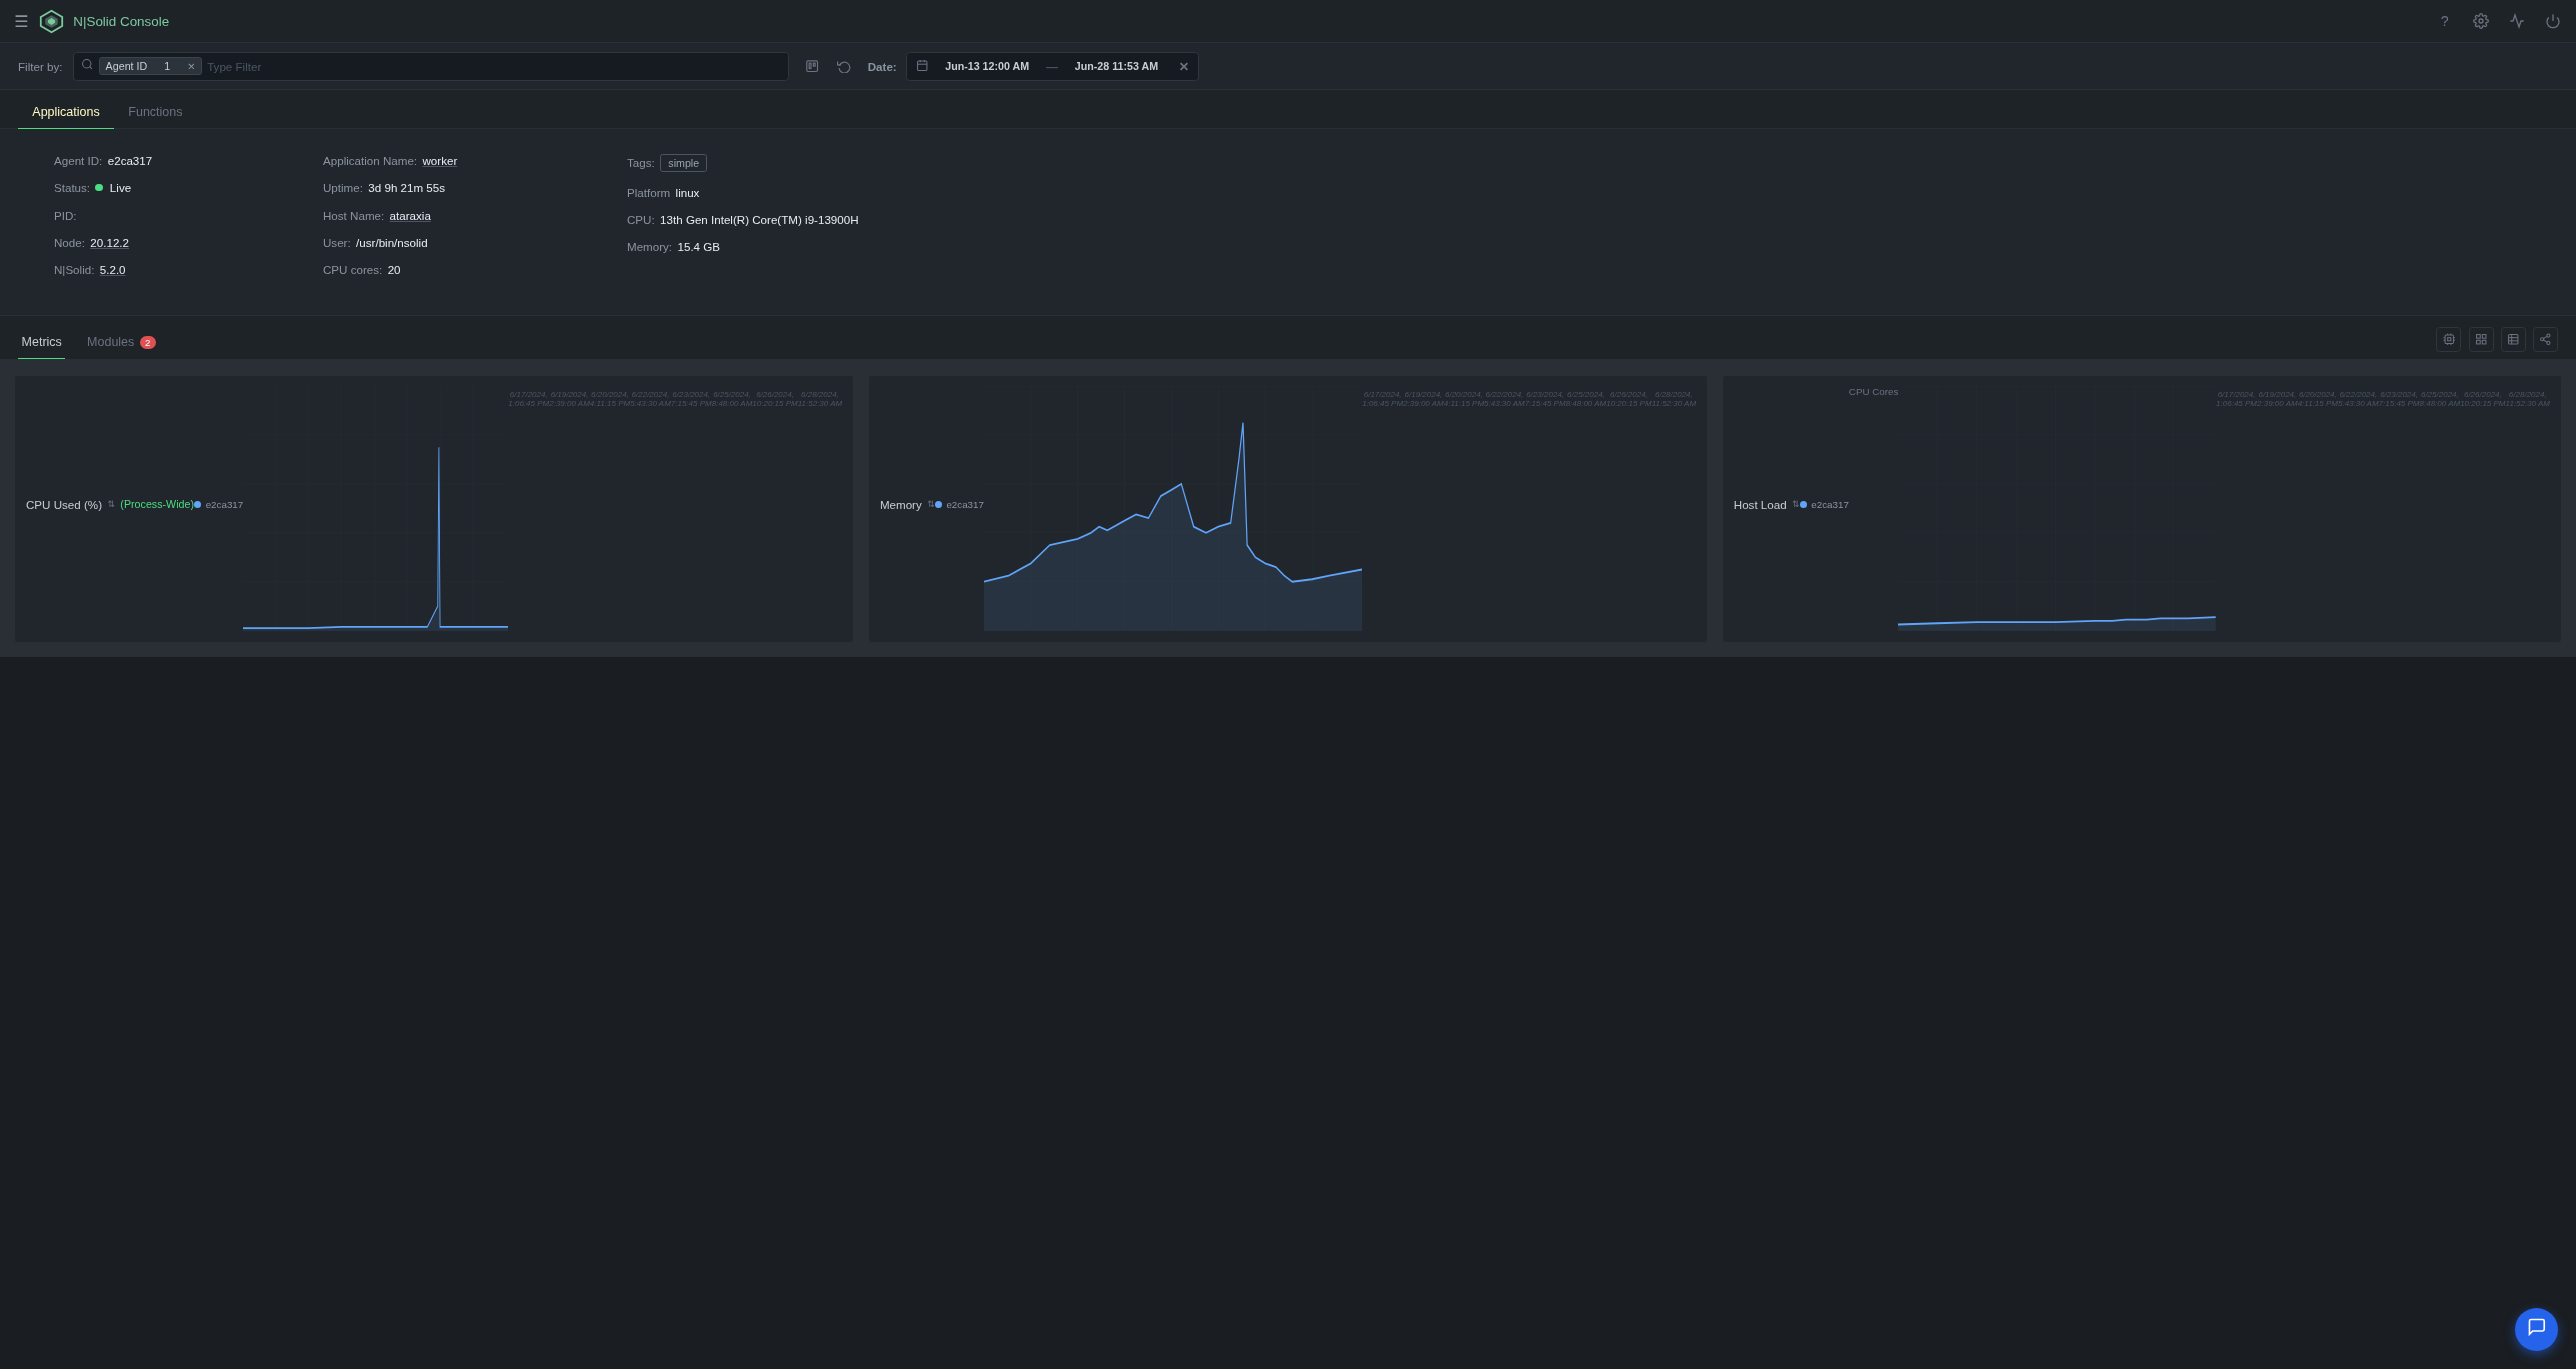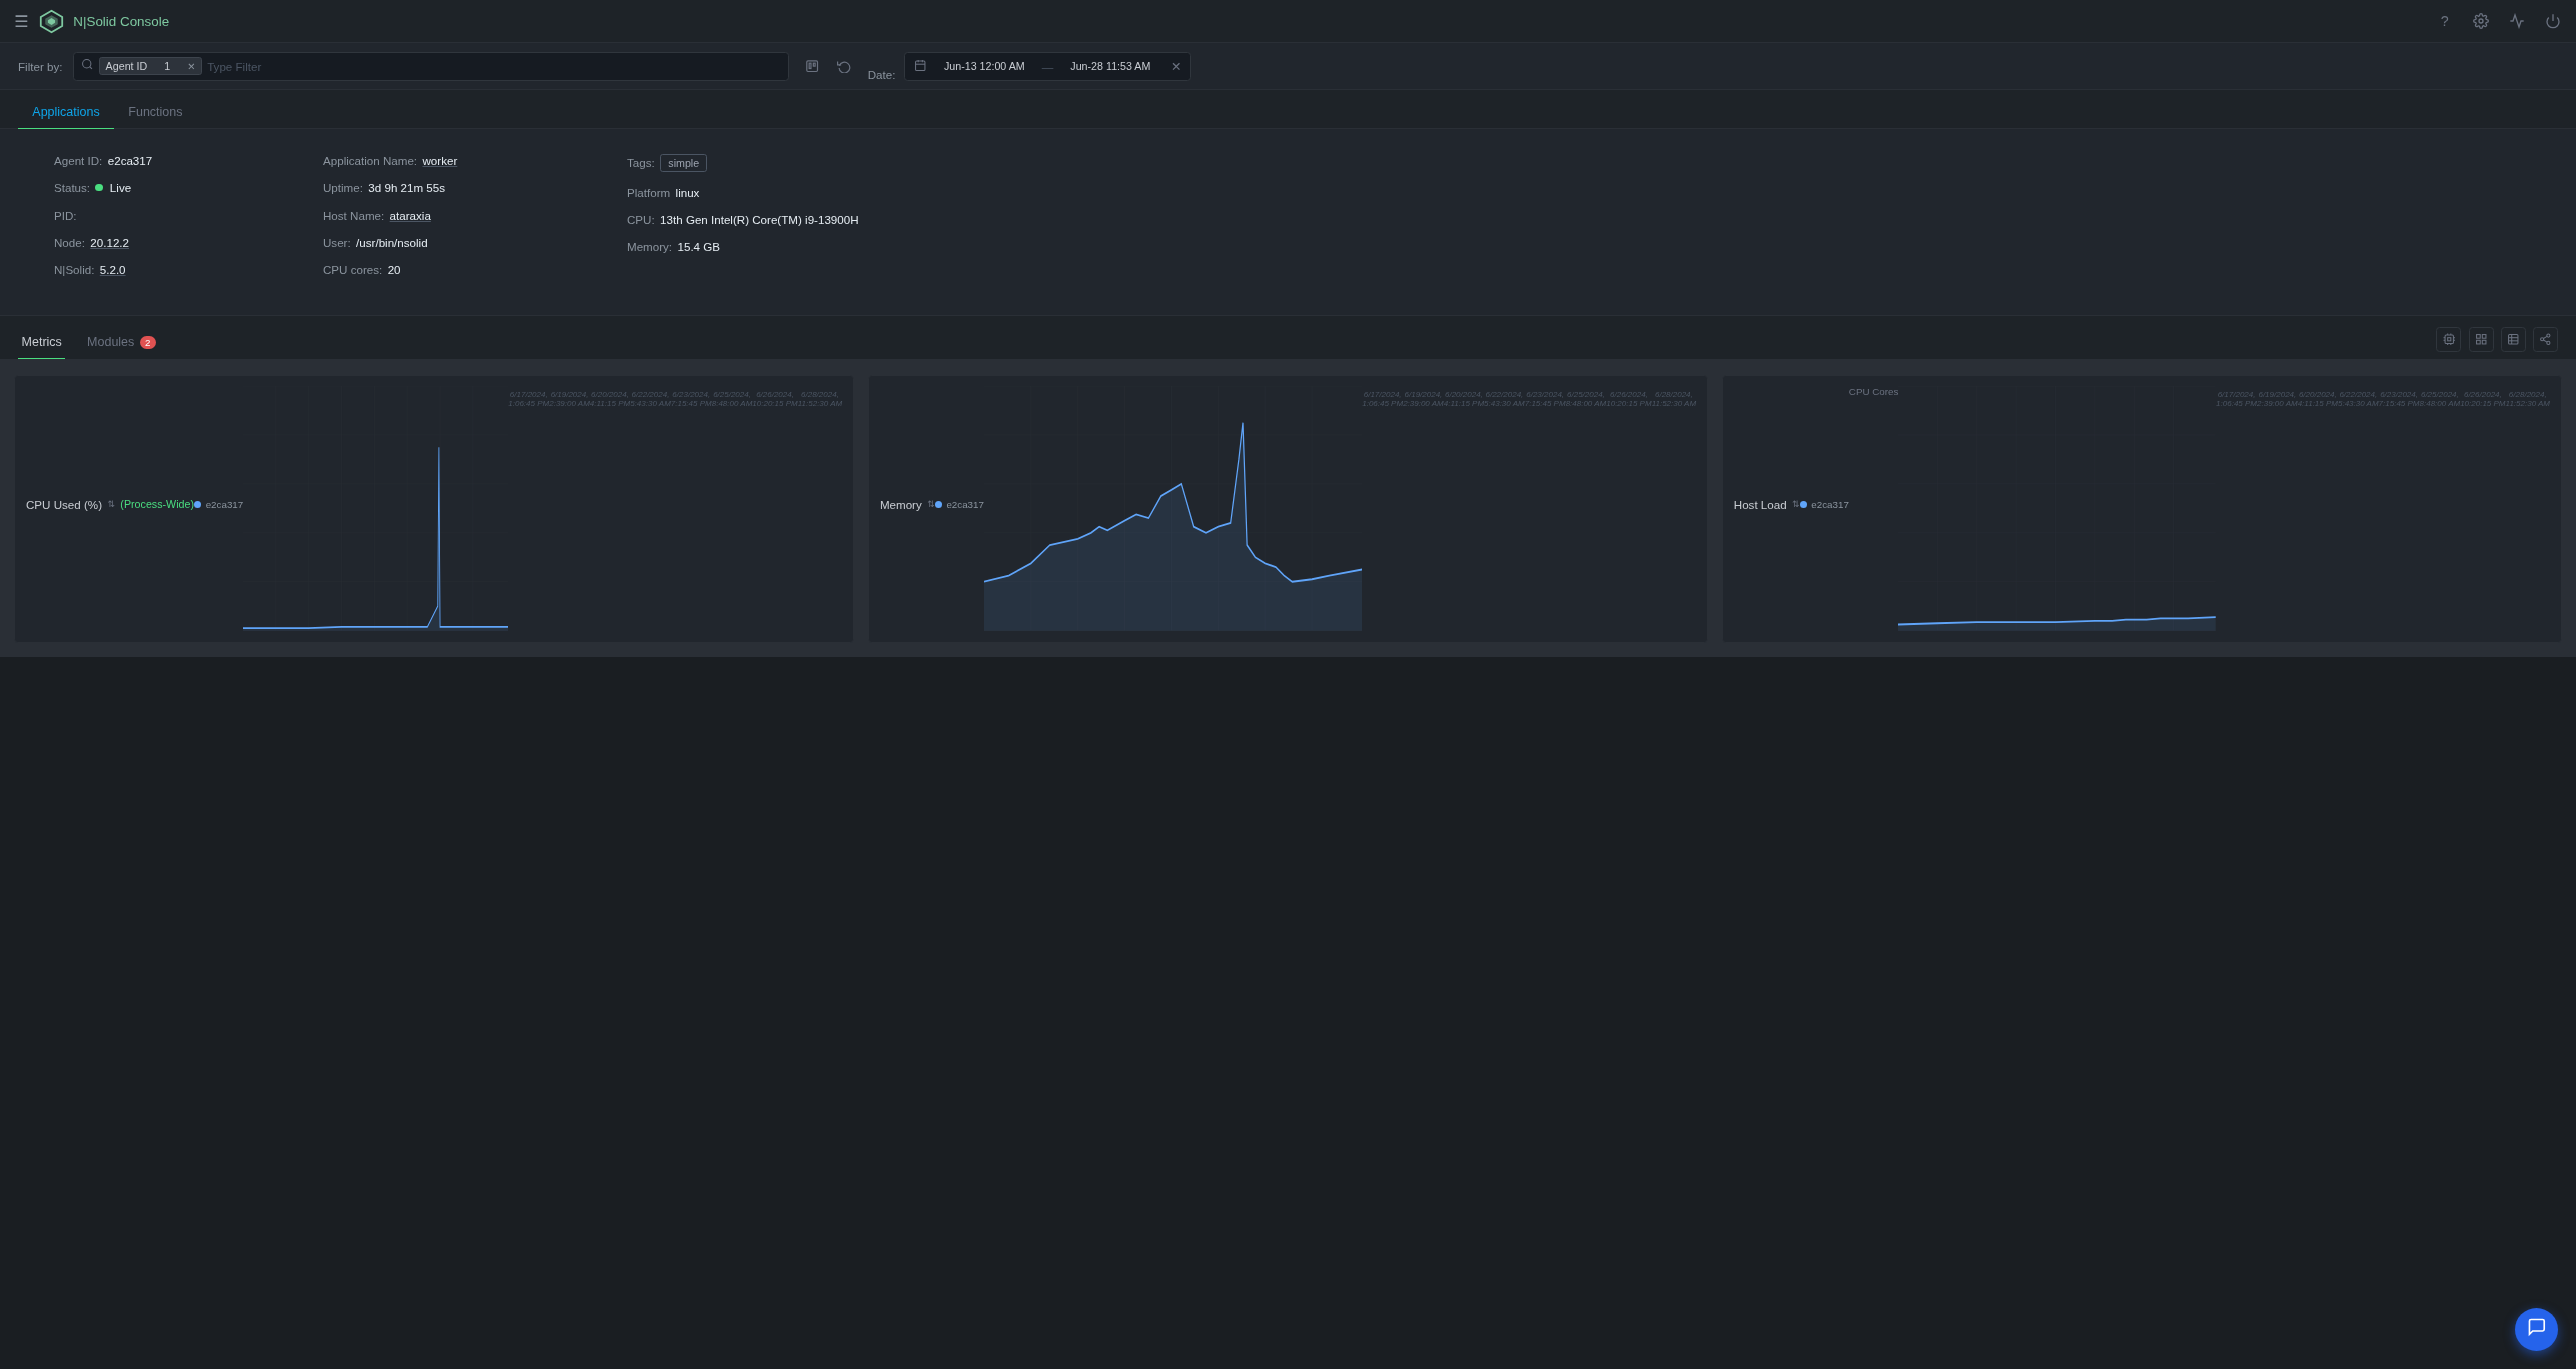--- a/index.html
+++ b/index.html
@@ -103,22 +103,23 @@
       width: 25px;
       height: 25px;
       display: flex;
       align-items: center;
       justify-content: center;
       cursor: pointer;
       font-size: 12.5px;
     }
     .date-section {
       display: flex;
-      align-items: flex-end;
+      align-items: center;
       gap: 9px;
+      font-weight: bold;
     }
     .date-label { color: #8b949e; font-size: 11.6px; }
     .date-range-wrap {
       display: flex;
       align-items: center;
       background: #161b22;
       border: 0.9px solid #30363d;
       border-radius: 3.6px;
       padding: 0 9px;
       height: 29px;
@@ -145,21 +146,21 @@
     }
     .tab {
       padding: 9px 14.3px 9px;
       font-size: 12.5px;
       cursor: pointer;
       color: #6b7280;
       border-bottom: 1.8px solid transparent;
       margin-bottom: -0.9px;
     }
     .tab.active {
-      color: #0ea5e9;
+      color: #fef9c3;
       border-bottom-color: #4ade80;
     }
 
     
     .agent-panel {
       background: #21262d;
       padding: 25px 54px;
       border-bottom: 0.9px solid #2a2f36;
     }
     .agent-grid {

